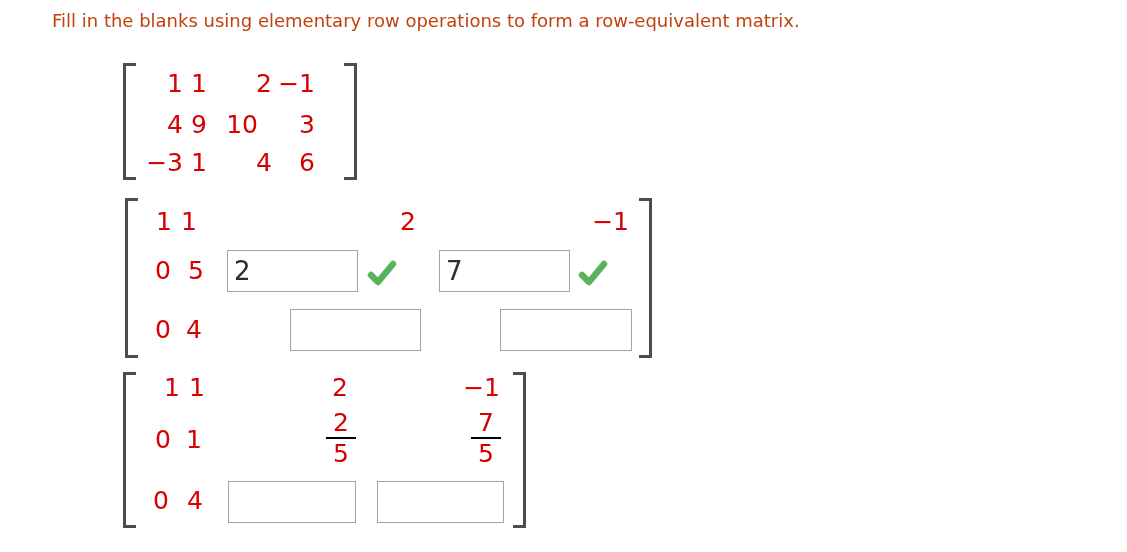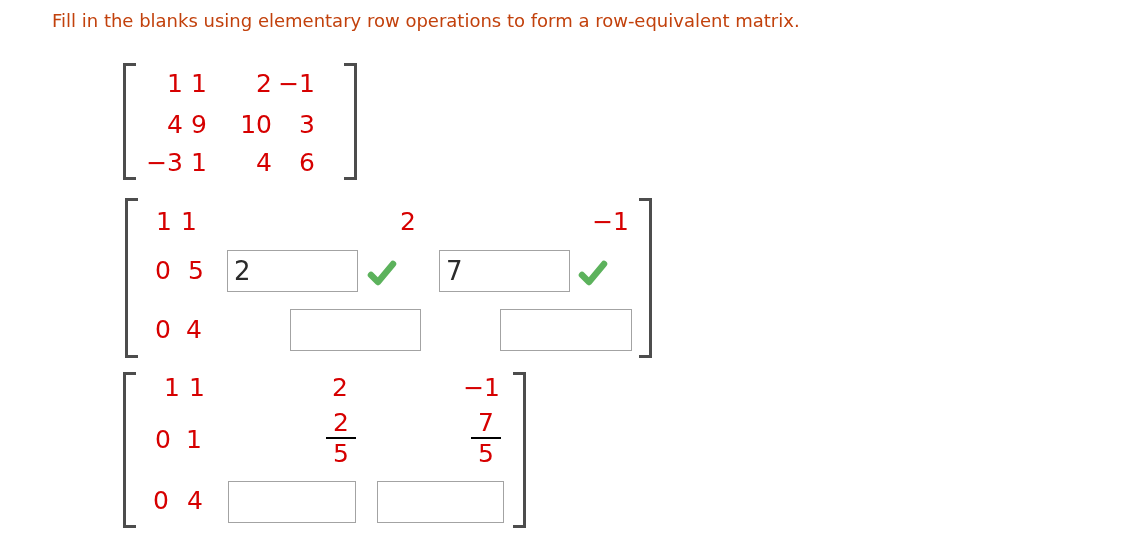--- a/index.html
+++ b/index.html
@@ -39,21 +39,21 @@
     <div class="bracket left" style="left:123px;top:63px;height:117px;"></div>
     <div class="bracket right" style="left:344px;top:63px;height:117px;"></div>
 
     <span class="num ra" style="left:138px;top:71px;width:45px;">1</span>
     <span class="num ra" style="left:184px;top:71px;width:23px;">1</span>
     <span class="num ra" style="left:230px;top:71px;width:42px;">2</span>
     <span class="num ra" style="left:275px;top:71px;width:40px;">−1</span>
 
     <span class="num ra" style="left:138px;top:112px;width:45px;">4</span>
     <span class="num ra" style="left:184px;top:112px;width:23px;">9</span>
-    <span class="num ra" style="left:230px;top:112px;width:42px;">10</span>
+    <span class="num ra" style="left:216px;top:112px;width:42px;">10</span>
     <span class="num ra" style="left:275px;top:112px;width:40px;">3</span>
 
     <span class="num ra" style="left:138px;top:150px;width:45px;">−3</span>
     <span class="num ra" style="left:184px;top:150px;width:23px;">1</span>
     <span class="num ra" style="left:230px;top:150px;width:42px;">4</span>
     <span class="num ra" style="left:275px;top:150px;width:40px;">6</span>
   </div>
 
   <div>
     <div class="bracket left" style="left:125px;top:198px;height:160px;"></div>

